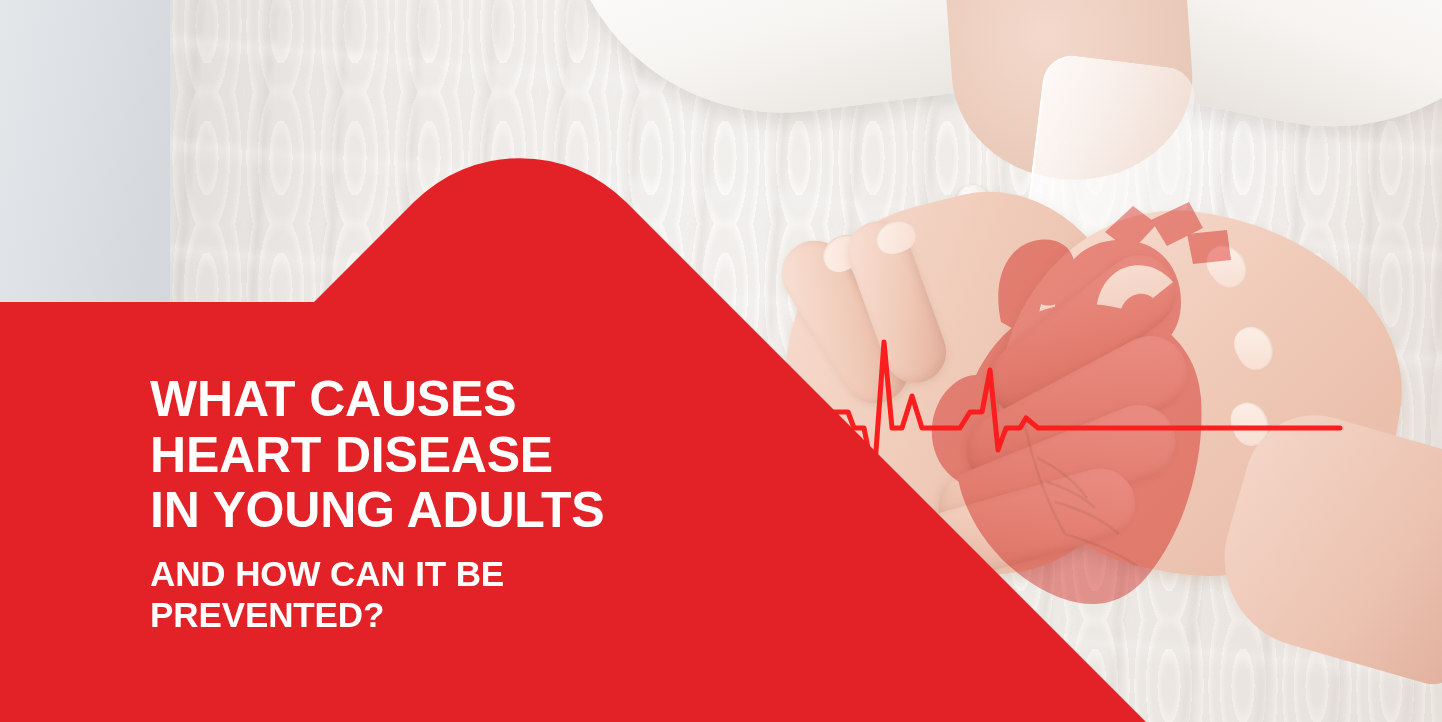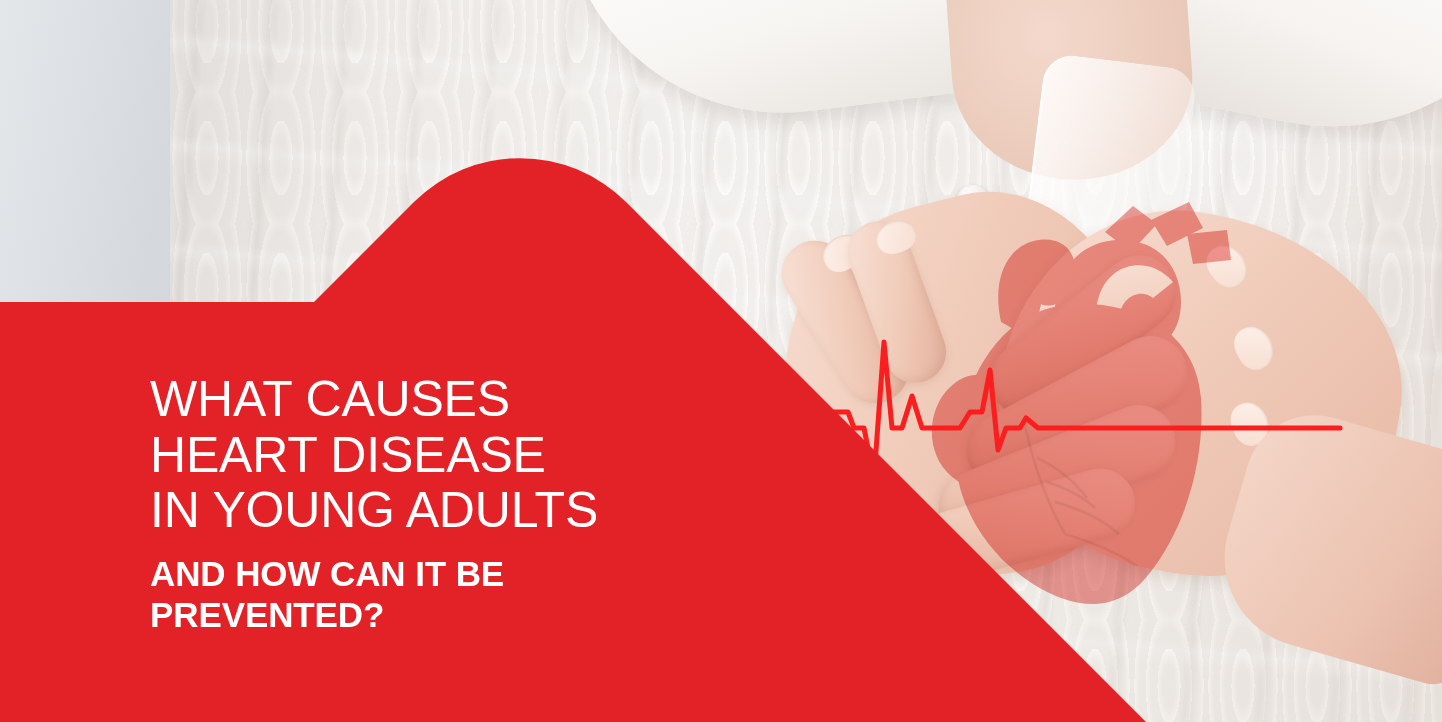--- a/index.html
+++ b/index.html
@@ -219,21 +219,21 @@
     position: absolute;
     left: 150px;
     top: 372px;
     width: 620px;
     z-index: 20;
   }
   .headline {
     margin: 0;
     color: #ffffff;
     font-size: 50px;
-    font-weight: 400;
+    font-weight: 700;
     line-height: 1.11;
     letter-spacing: -0.2px;
     text-transform: uppercase;
     white-space: pre-line;
   }
   .subhead {
     margin: 14px 0 12px 0;
     color: #ffffff;
     font-size: 35px;
     font-weight: 700;

